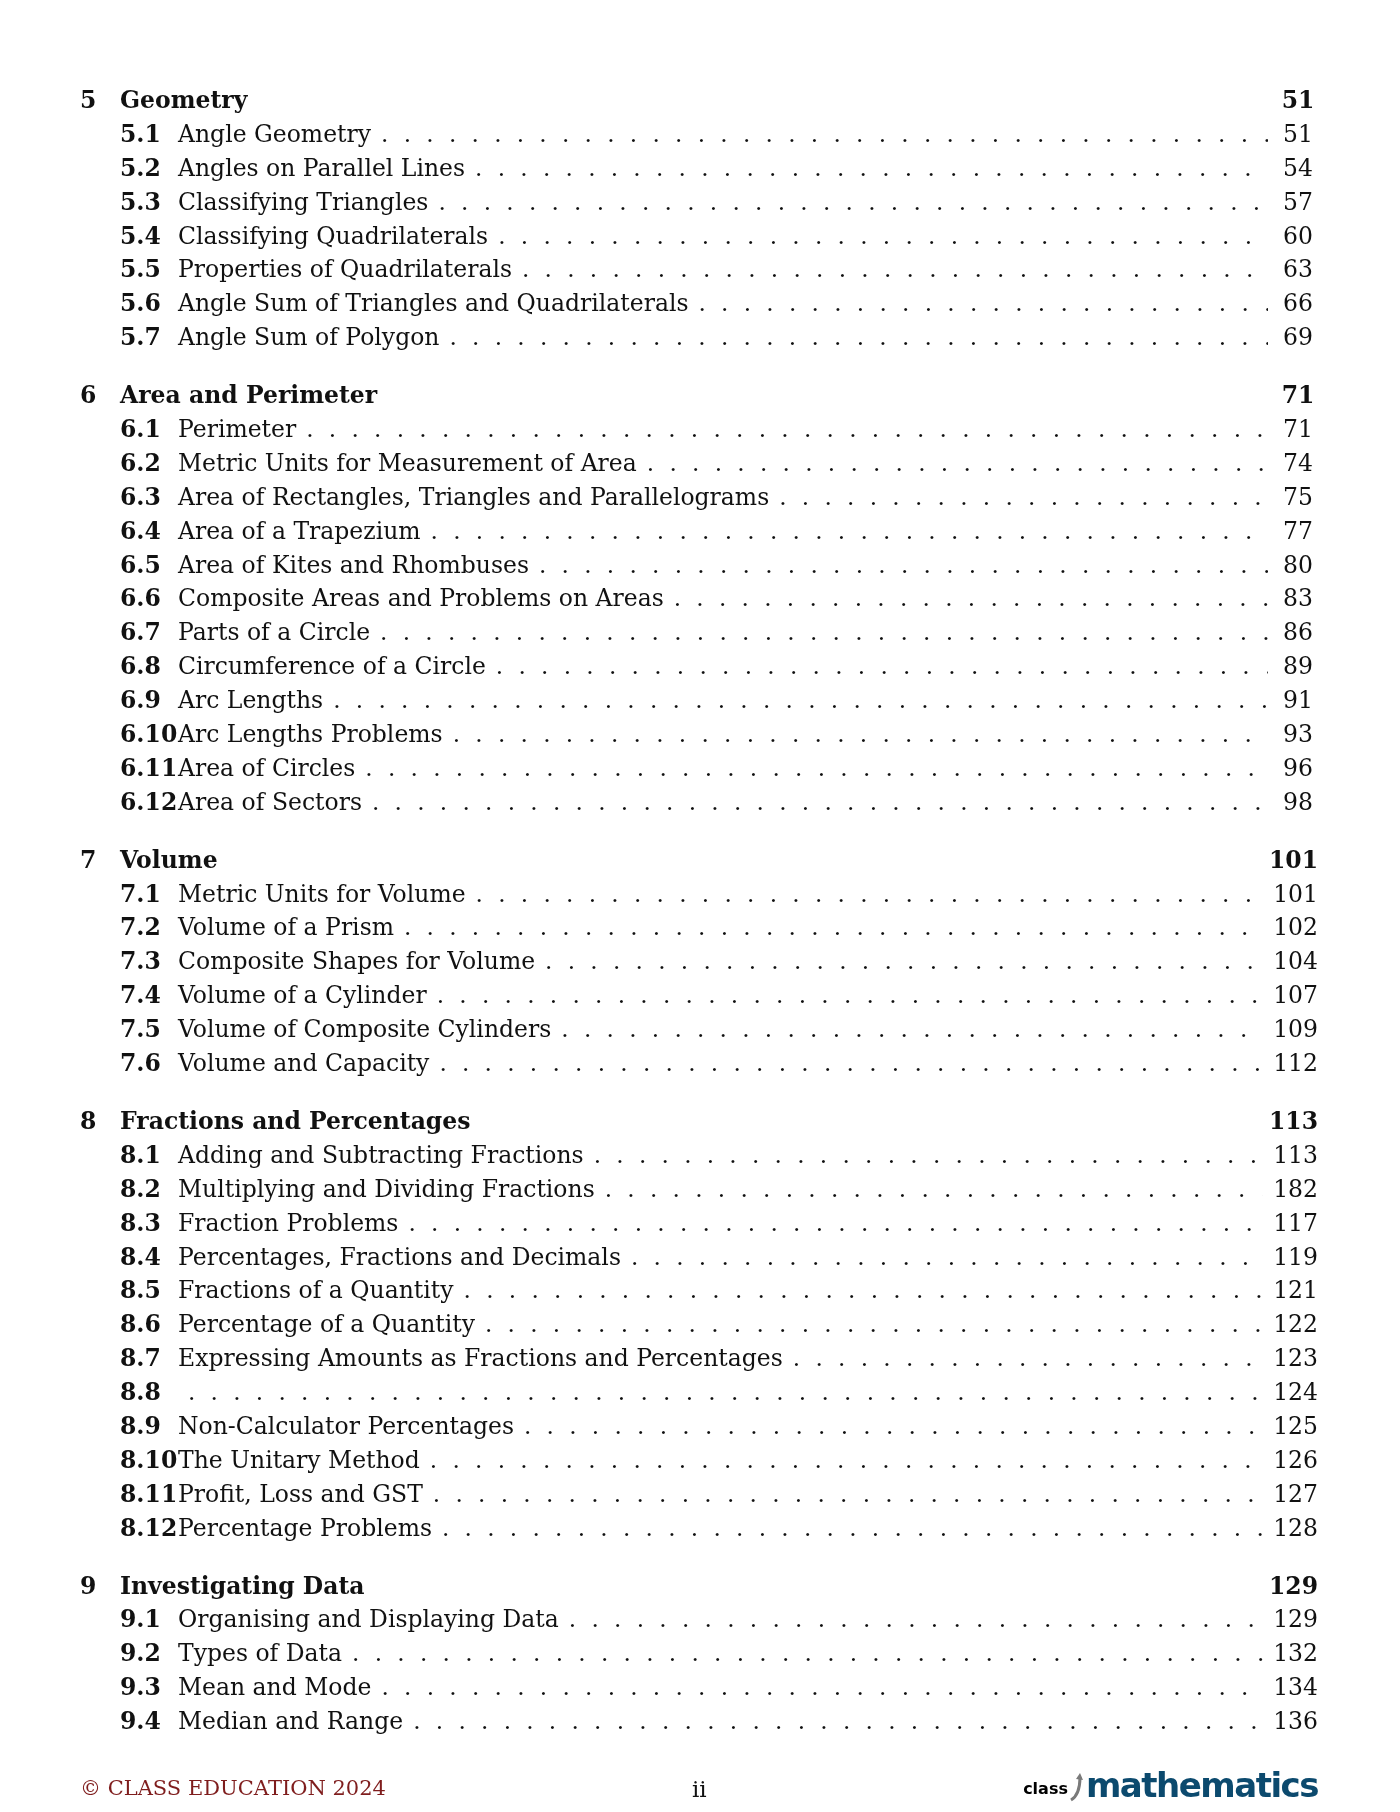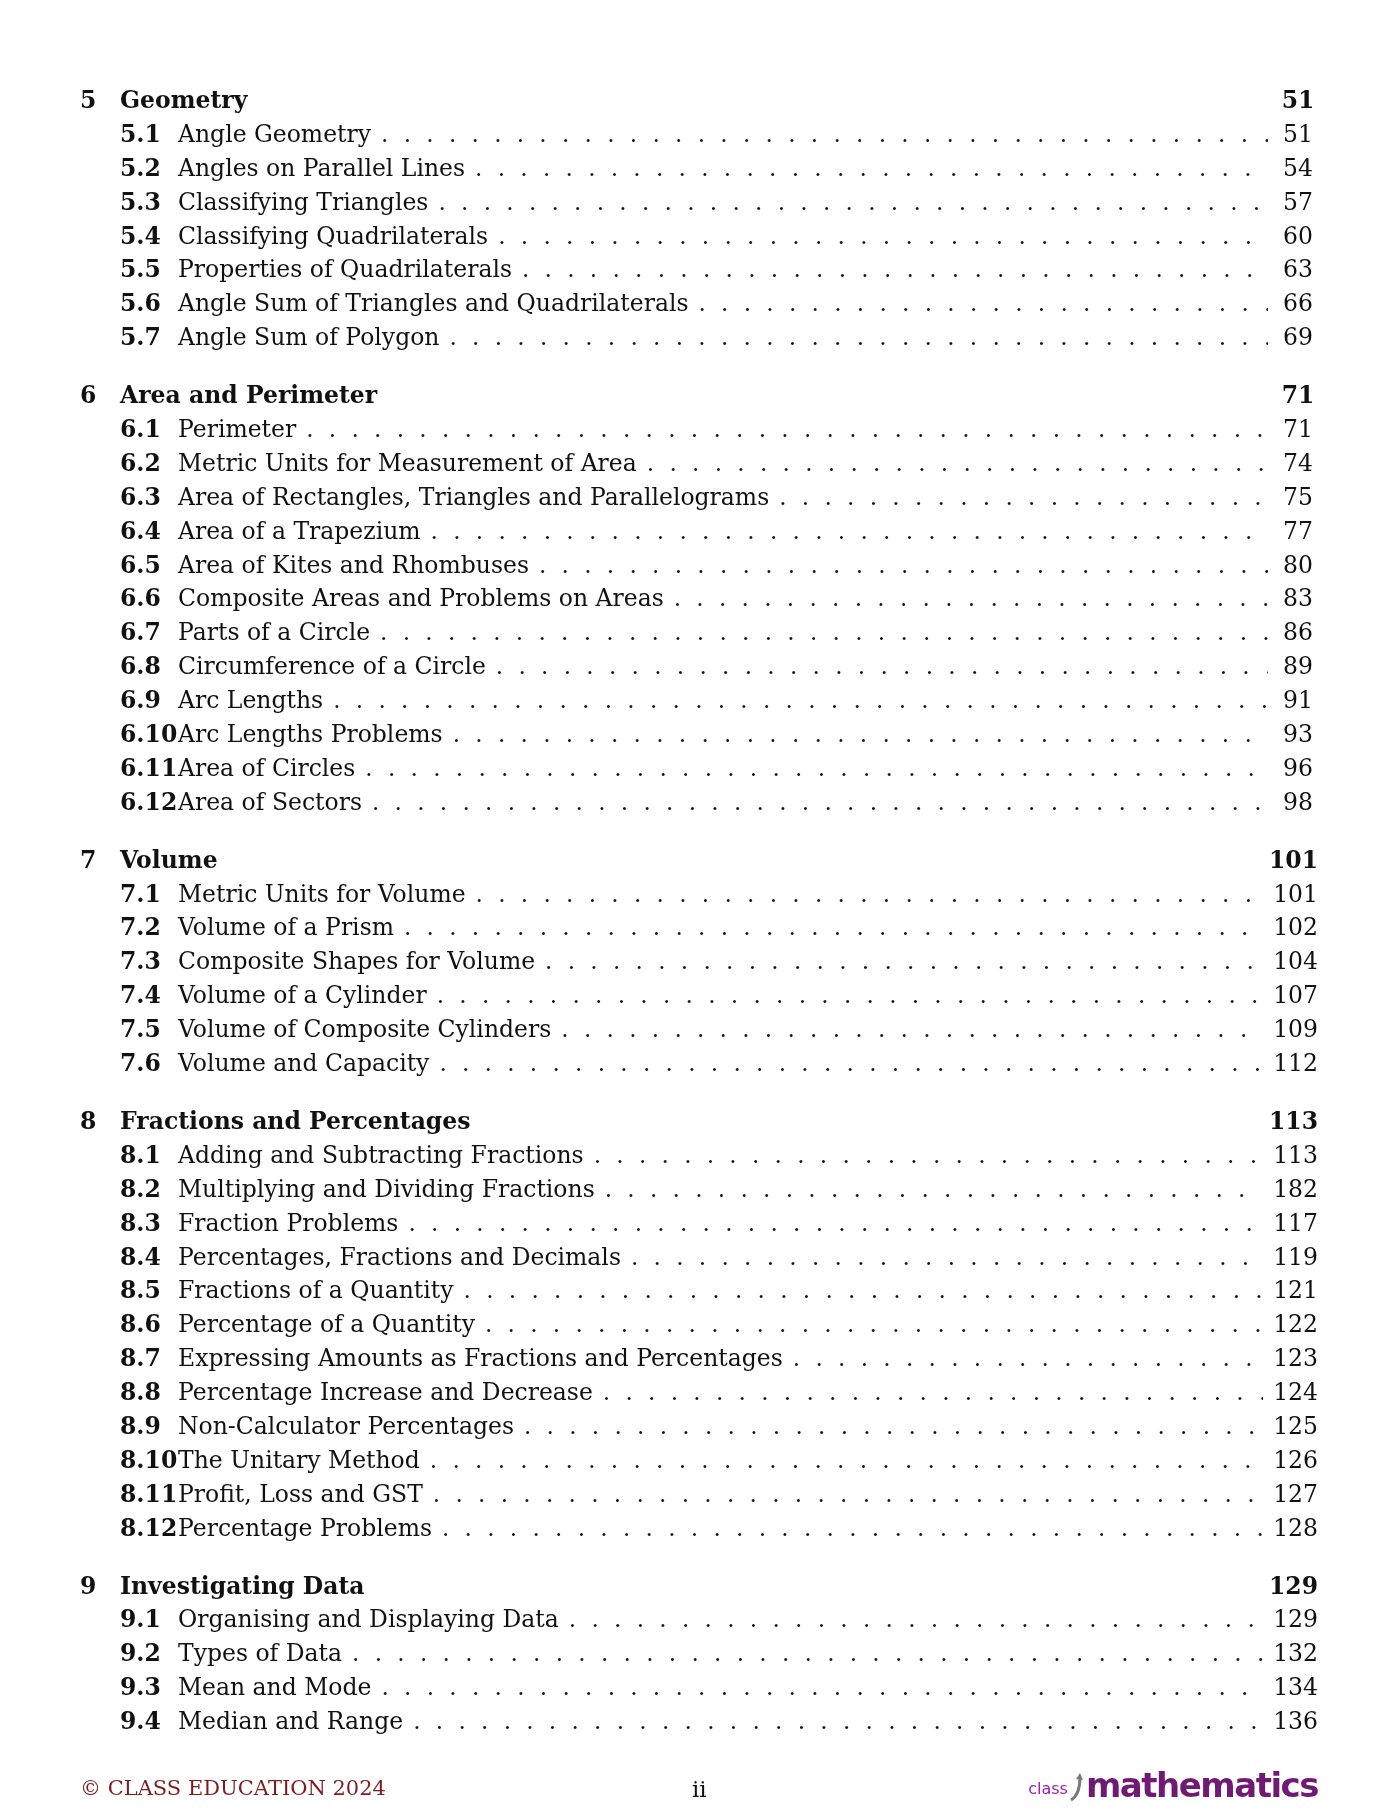--- a/index.html
+++ b/index.html
@@ -14,23 +14,23 @@
   .sec-row { padding-left: 40px; }
   .sec-num { width: 58px; flex: none; font-weight: bold; }
   .sec-title { flex: none; }
   .leader { flex: 1; overflow: hidden; margin: 0 10px 0 10px; letter-spacing: 0; color: #111; font-size: 23px; }
   .leader::before { content: ". . . . . . . . . . . . . . . . . . . . . . . . . . . . . . . . . . . . . . . . . . . . . . . . . . . . . . . . . . . . . . . . . . . . . . . . . . . . . . . . . . . . . . . . . . . . . . . . . . . . . . . . . . . . . . . . . . . . . . . . . . . . . . . . . . . . . . . . . . . . . . . . . . . "; word-spacing: 8px; }
   .page { flex: none; text-align: center; min-width: 40px; }
   .footer { position: absolute; top: 1768px; left: 80px; width: 1238px; height: 40px; font-size: 21px; }
   .copyright { position: absolute; left: 0; top: 8px; color: #7f1d1d; }
   .page-roman { position: absolute; left: 612px; top: 8px; color: #111; font-size: 23px; }
   .logo { position: absolute; right: 0; top: 0; display: flex; align-items: flex-end; height: 34px; }
-  .logo-class { font-family: "DejaVu Sans", sans-serif; font-weight: normal; font-size: 16px; color: #a21caf; margin-right: 2px; margin-bottom: 4px; }
+  .logo-class { font-family: "DejaVu Sans", sans-serif; font-weight: bold; font-size: 16px; color: #000000; margin-right: 2px; margin-bottom: 4px; }
   .logo-swoosh { width: 14px; height: 30px; margin-right: 2px; }
-  .logo-math { font-family: "DejaVu Sans", sans-serif; font-weight: bold; font-size: 34px; color: #701a75; letter-spacing: -1.5px; line-height: 34px; }
+  .logo-math { font-family: "DejaVu Sans", sans-serif; font-weight: bold; font-size: 34px; color: #0c4a6e; letter-spacing: -1.5px; line-height: 34px; }
 </style>
 </head>
 <body>
 
 <div class="toc" id="toc">
     <div class="chapter">
       <div class="row ch-row">
         <span class="ch-num">5</span>
         <span class="ch-title">Geometry</span>
         <span class="page">51</span>
@@ -243,21 +243,20 @@
         <span class="page">122</span>
       </div>
       <div class="row sec-row">
         <span class="sec-num">8.7</span>
         <span class="sec-title">Expressing Amounts as Fractions and Percentages</span>
         <span class="leader"></span>
         <span class="page">123</span>
       </div>
       <div class="row sec-row">
         <span class="sec-num">8.8</span>
-        <span class="sec-title">Percentage Increase and Decrease</span>
         <span class="leader"></span>
         <span class="page">124</span>
       </div>
       <div class="row sec-row">
         <span class="sec-num">8.9</span>
         <span class="sec-title">Non-Calculator Percentages</span>
         <span class="leader"></span>
         <span class="page">125</span>
       </div>
       <div class="row sec-row">

